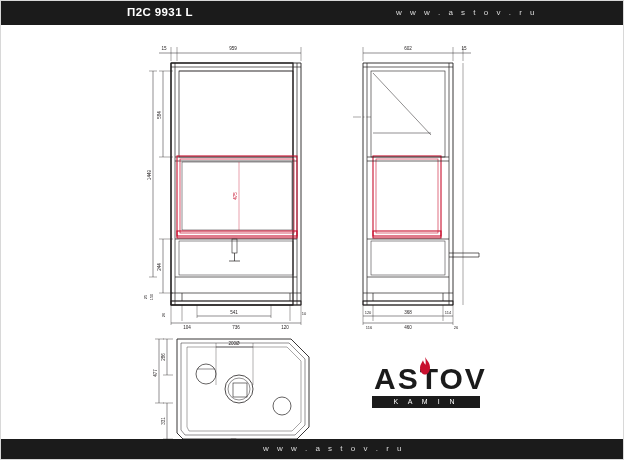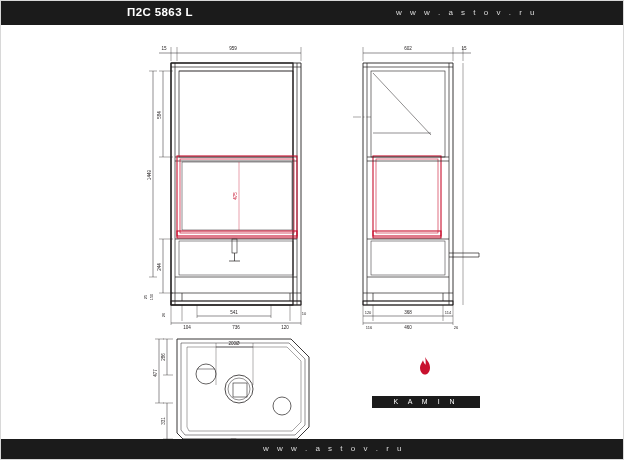--- a/index.html
+++ b/index.html
@@ -113,21 +113,21 @@
     letter-spacing: 4px;
     line-height: 12px;
   }
 </style>
 </head>
 <body>
 
 <div id="page">
 
   <div id="header">
-    <div class="title">П2С 5863 L</div>
+    <div class="title">П2С 9931 L</div>
     <div class="site">w w w . a s t o v . r u</div>
   </div>
 
   <div id="canvas">
     <svg width="624" height="416" viewBox="0 0 624 416" xmlns="http://www.w3.org/2000/svg">
       <g fill="none" stroke="#231f20" stroke-width="0.7" font-family="Liberation Sans, sans-serif" font-size="4.6">
 
         <g>
 
           <rect x="170" y="38" width="122" height="242" stroke="#231f20" stroke-width="0.8"></rect>
@@ -317,20 +317,21 @@
           <text x="204" y="430" text-anchor="middle" fill="#231f20" stroke="none">489</text>
           <text x="270" y="430" text-anchor="middle" fill="#231f20" stroke="none">485</text>
           <line x1="176" y1="440" x2="308" y2="440" stroke-width="0.5"></line>
           <text x="242" y="438" text-anchor="middle" fill="#231f20" stroke="none">974</text>
         </g>
       </g>
     </svg>
   </div>
 
   <div id="logo">
+    <div class="word">ASTOV</div>
     <svg class="flame" viewBox="0 0 18 22" aria-hidden="true">
       <path d="M9 1 C11.5 5 14 7 14 11.5 C14 15.8 11.7 18.5 9 18.5 C6.3 18.5 4 15.8 4 11.5 C4 8.6 6 6.5 7 4.2 C7.6 6.4 8.6 7.6 9.6 8.8 C9.9 6 9.6 3.4 9 1 Z" fill="#c8102e"></path>
     </svg>
     <div class="sub">
       <span>K A M I N</span>
     </div>
   </div>
 
   <div id="footer">
     <div class="site">w w w . a s t o v . r u</div>

